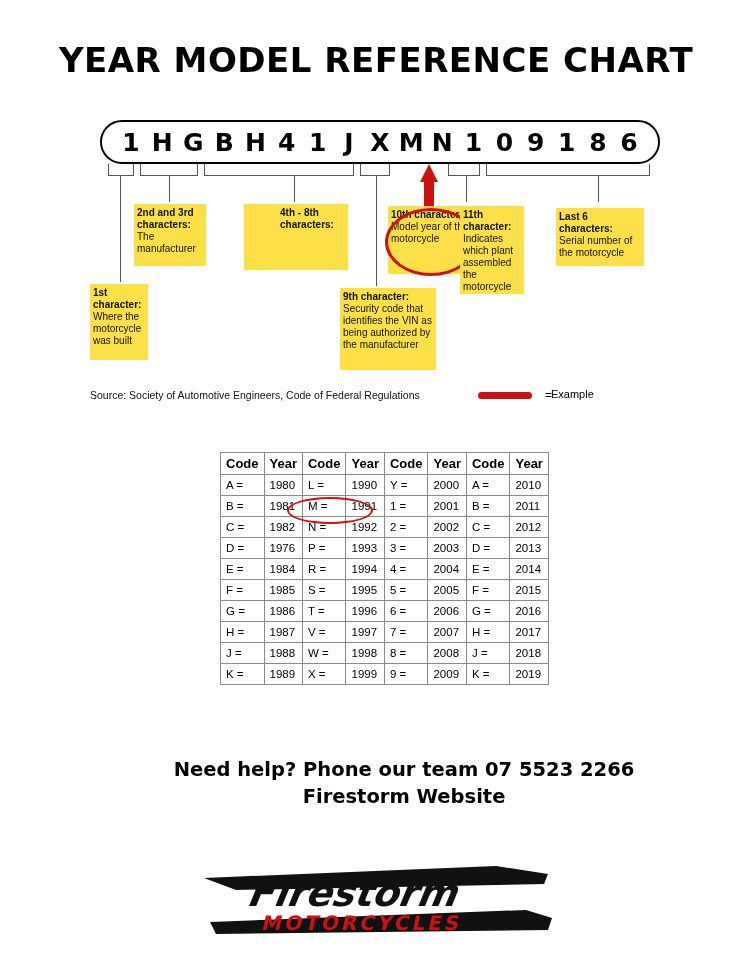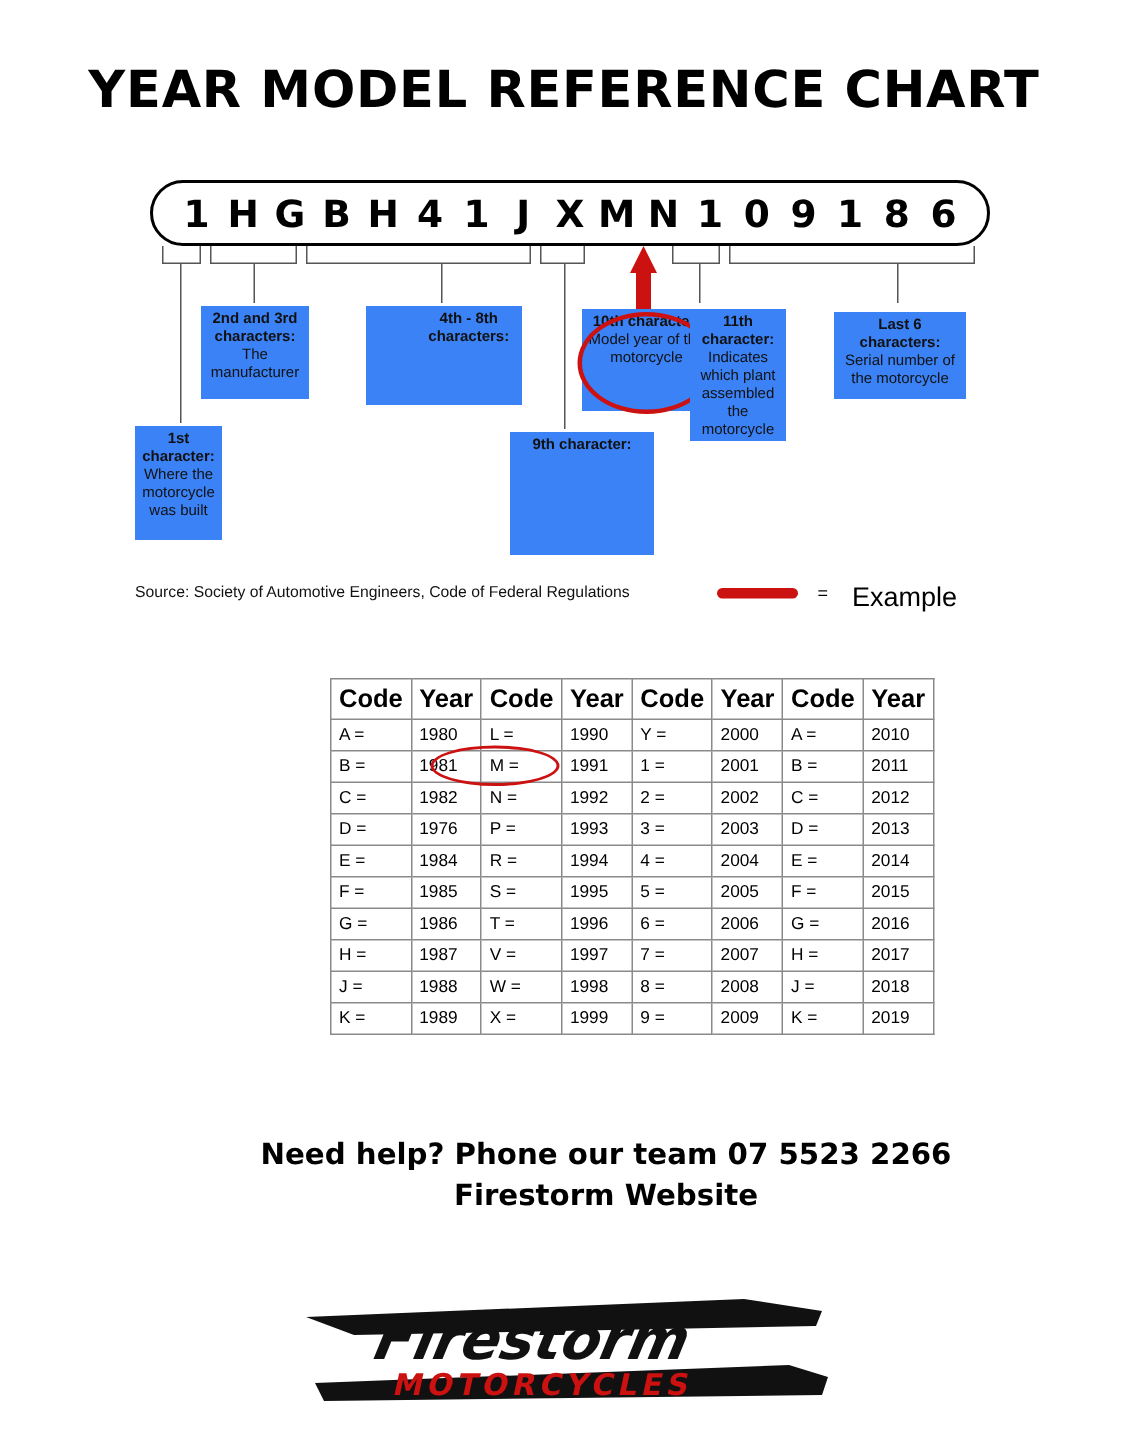--- a/index.html
+++ b/index.html
@@ -66,24 +66,23 @@
     position: absolute;
     border-left: 1px solid #555;
     border-right: 1px solid #555;
     border-bottom: 1px solid #555;
     box-sizing: border-box;
   }
 
   
   .callout {
     position: absolute;
-    background: #3b82f6;
+    background: #fde047;
     font-size: 10px;
     line-height: 12px;
-    text-align: center;
     color: #111;
     padding: 3px 3px;
     box-sizing: border-box;
     font-family: "Liberation Sans", sans-serif;
   }
   .callout b {
     font-weight: bold;
   }
 
   
@@ -134,23 +133,23 @@
     border-radius: 4px;
   }
   #legend-equals {
     position: absolute;
     left: 545px;
     top: 388px;
     font-size: 12px;
   }
   #legend-label {
     position: absolute;
-    left: 568px;
+    left: 551px;
     top: 388px;
-    font-size: 18px;
+    font-size: 11px;
   }
 
   
   #year-table-wrap {
     position: absolute;
     left: 220px;
     top: 452px;
   }
   table.year-table {
     border-collapse: collapse;
@@ -160,21 +159,21 @@
   table.year-table th,
   table.year-table td {
     border: 1px solid #8a8a8a;
     padding: 3px 5px;
     height: 21px;
     box-sizing: border-box;
     background: #fff;
   }
   table.year-table th {
     font-weight: bold;
-    font-size: 17px;
+    font-size: 13px;
     text-align: left;
   }
   td.code-cell { width: 38px; text-align: left; }
   td.year-cell { width: 32px; text-align: left; }
   #m-circle {
     position: absolute;
     left: 287px;
     top: 497px;
     width: 86px;
     height: 27px;
@@ -262,20 +261,21 @@
   <b>2nd and 3rd characters:</b><br>
   <span>The manufacturer</span>
 </div>
 
 <div class="callout" style="left:244px; top:204px; width:104px; height:66px;padding-left:36px;">
   <b>4th - 8th characters:</b><br>
 </div>
 
 <div class="callout" style="left:340px; top:288px; width:96px; height:82px;">
   <b>9th character:</b><br>
+  <span>Security code that identifies the VIN as being authorized by the manufacturer</span>
 </div>
 
 <div class="callout" style="left:388px; top:206px; width:86px; height:68px;">
   <b>10th character:</b><br>
   <span>Model year of the motorcycle</span>
 </div>
 <div id="model-year-circle"></div>
 
 <div class="callout" style="left:460px; top:206px; width:64px; height:88px;">
   <b>11th character:</b><br>

